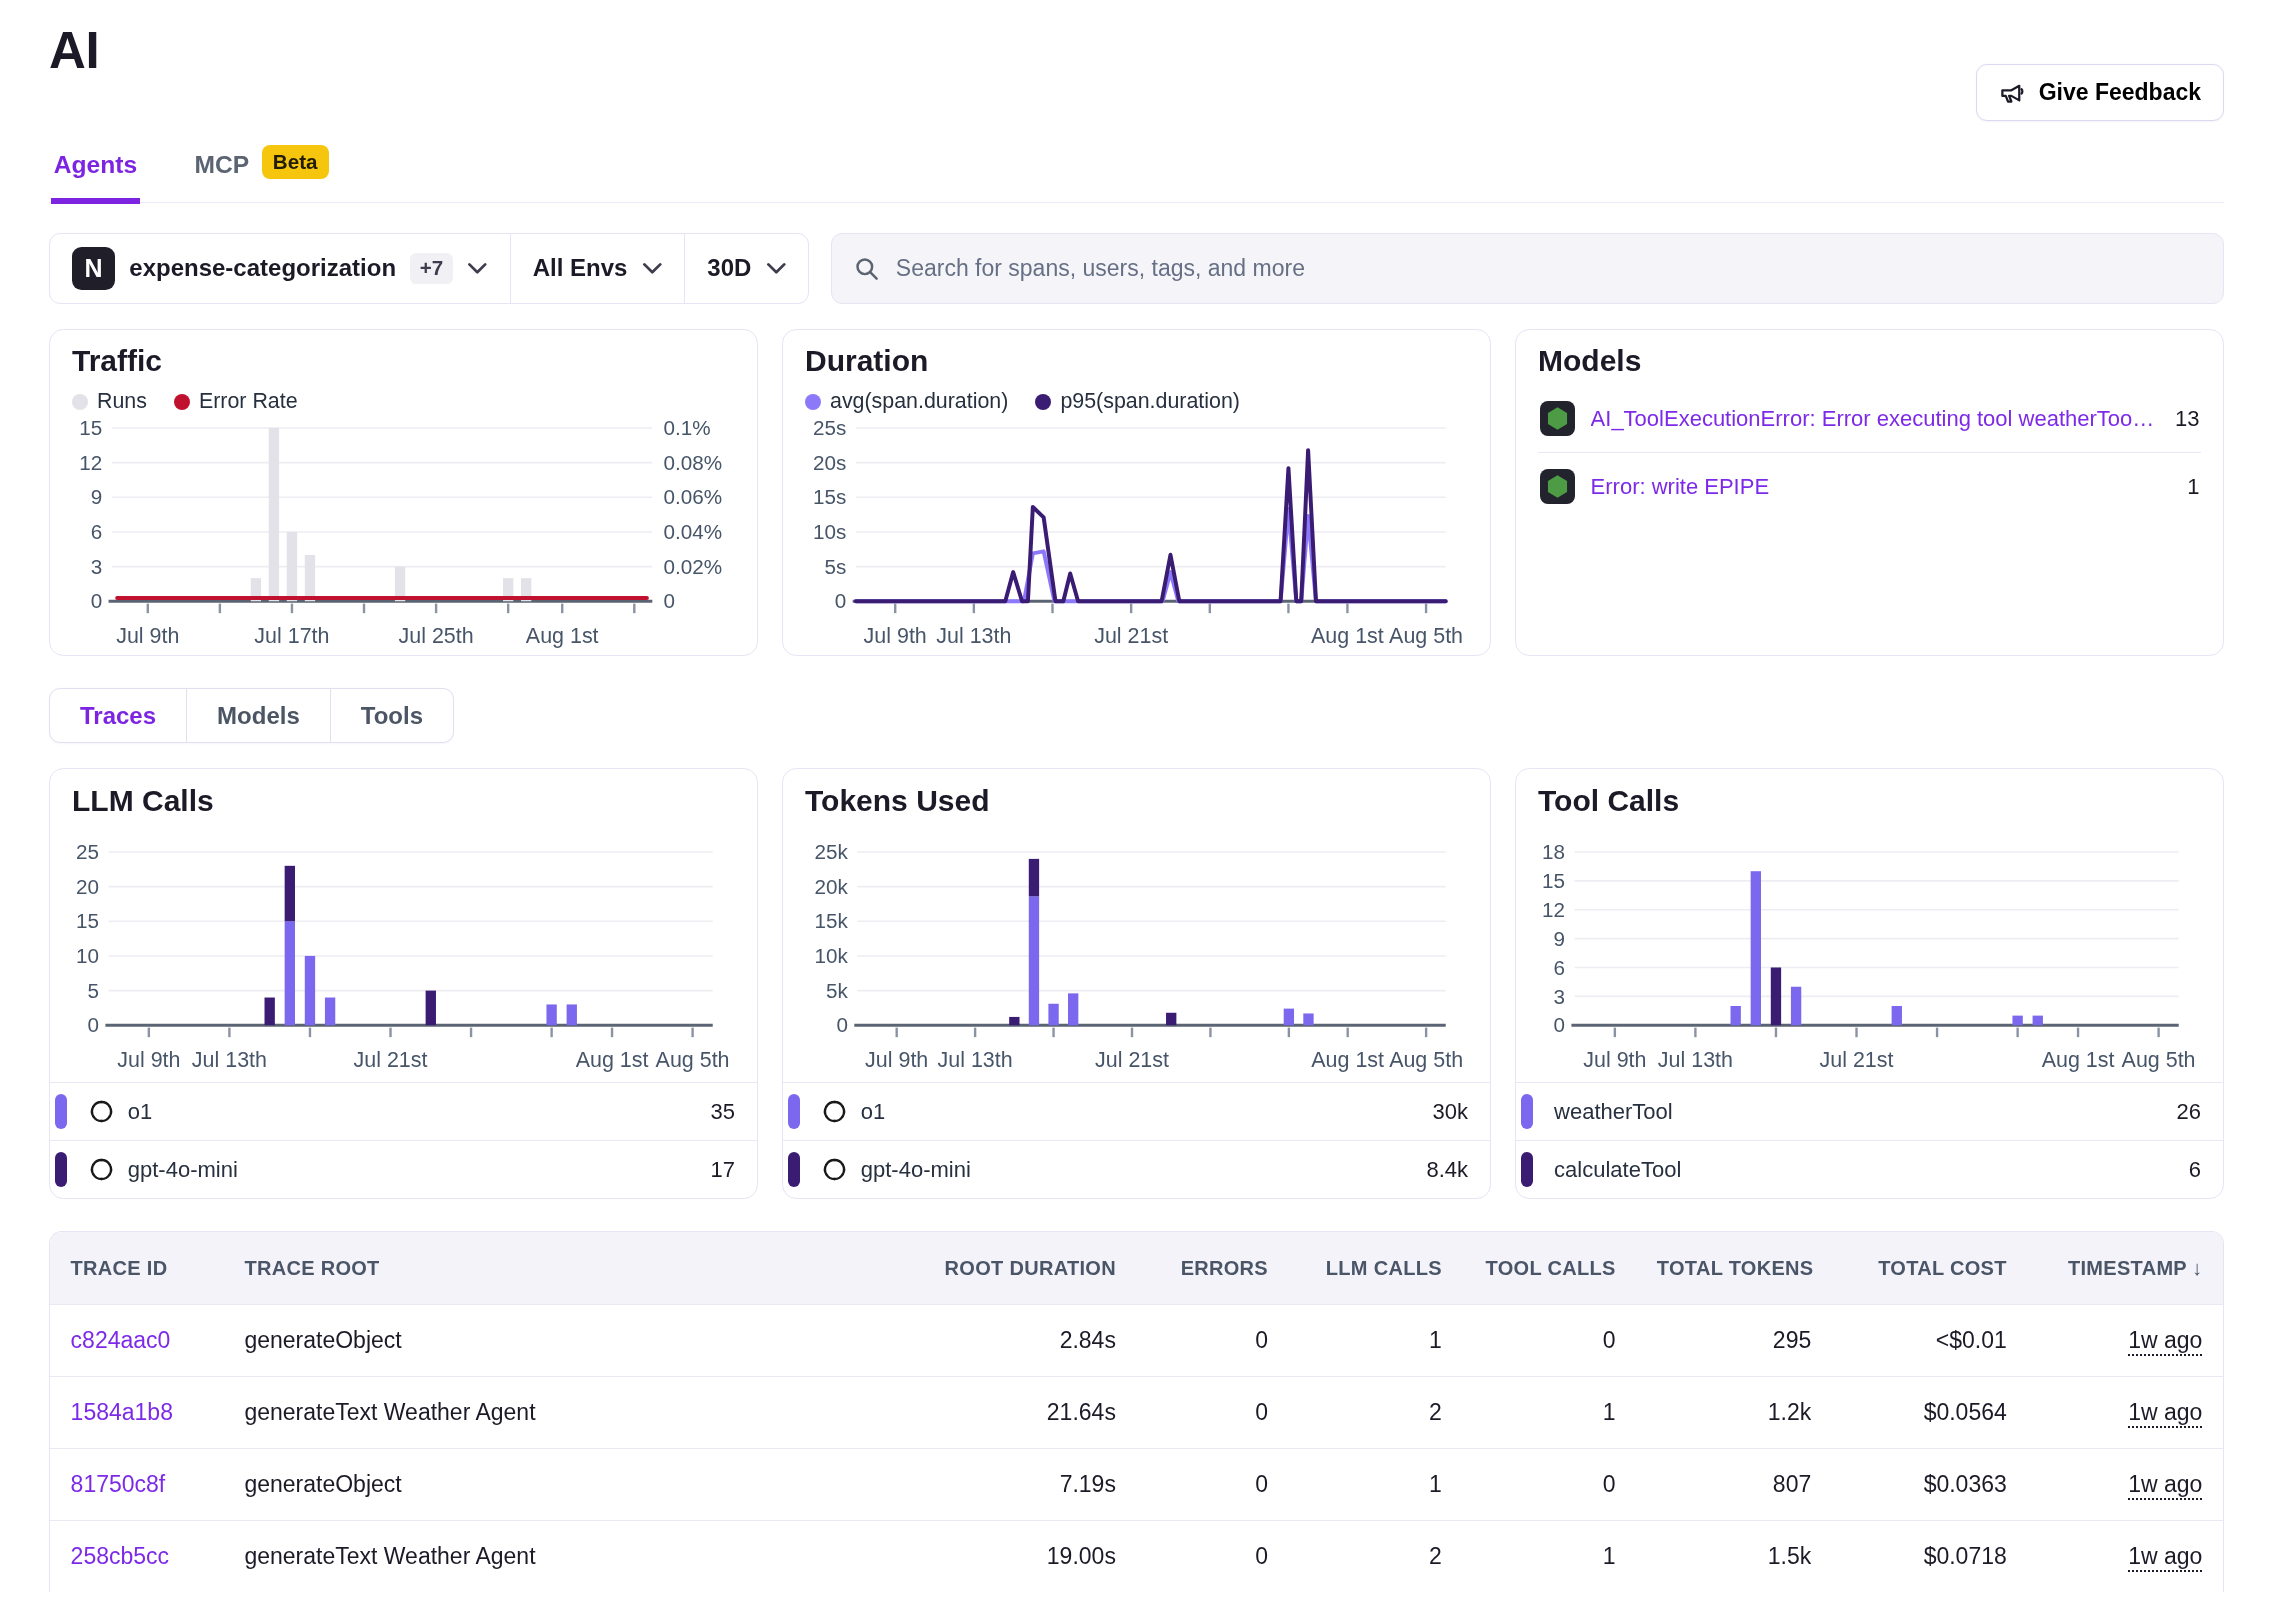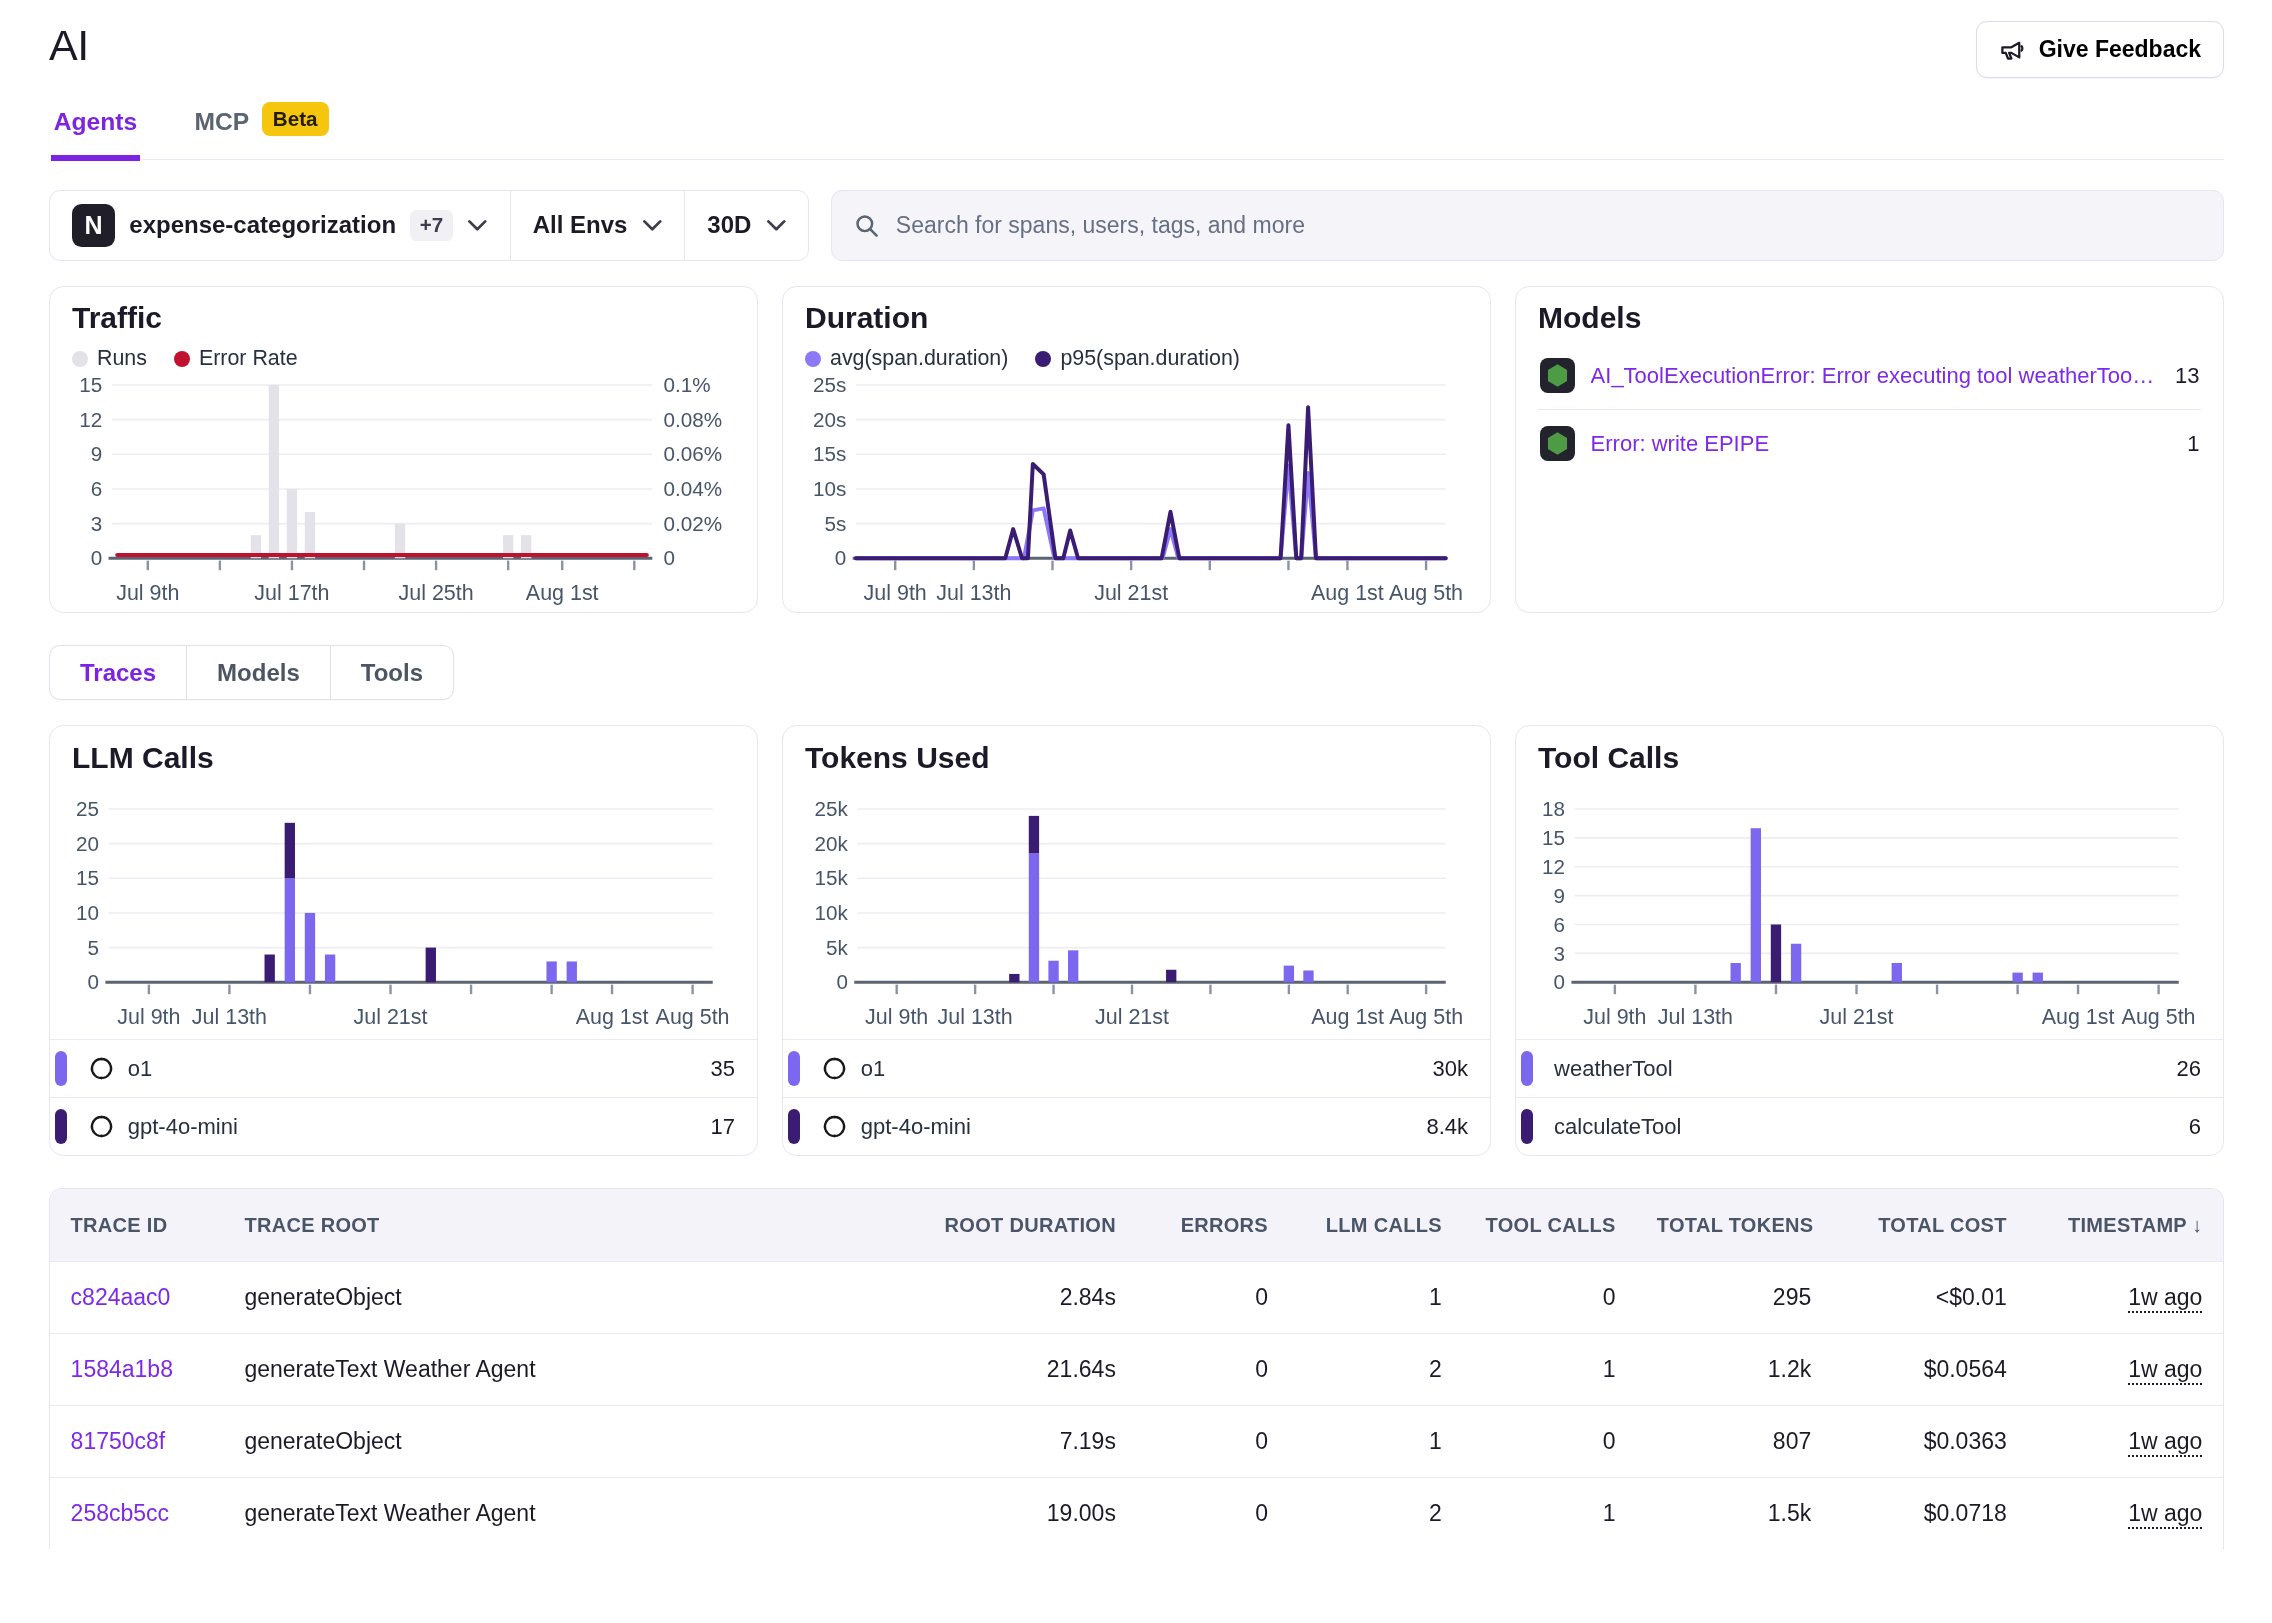--- a/index.html
+++ b/index.html
@@ -2,24 +2,24 @@
 <html style="font-size:12.7px"><head>
 <meta charset="utf-8">
 <style>
   * { box-sizing: border-box; margin: 0; padding: 0; }
   html,body { width: 2273px; height: 1624px; overflow: hidden; background: #fff;
     font-family: "Liberation Sans", sans-serif; color: #1c1a27; }
   .page { padding: 20.6px 49px 0 49px; }
 
   
   .topbar { display: flex; justify-content: space-between; align-items: flex-start; }
-  h1 { font-size: 43px; font-weight: 400; letter-spacing: -0.4px; }
+  h1 { font-size: 51px; font-weight: 700; letter-spacing: -0.4px; }
   .feedback-btn { display: flex; align-items: center; gap: 12.7px; background: #fff;
     border: 1.6px solid #ddd8f0; border-radius: 11px; padding: 14.3px 22px;
-    font-size: 23px; font-weight: 700; cursor: pointer; box-shadow: 0 0.8px 1.6px rgba(40,20,90,.05); }
+    font-size: 23px; font-weight: 700; cursor: pointer; box-shadow: 0 0.8px 1.6px rgba(40,20,90,.05); margin-top: 43px; }
 
   
   .tabs { display: flex; gap: 51px; margin-top: 19px; border-bottom: 1.6px solid #eceaf6; padding-left: 1.6px; }
   .tab { display: flex; align-items: flex-end; gap: 12.7px; font-size: 24.6px; font-weight: 600;
     color: #5b6472; padding: 4.8px 3.2px 19px 3.2px; border-bottom: 6.3px solid transparent;
     margin-bottom: -1.6px; cursor: pointer; }
   .tab.active { color: #7c24e1; border-bottom-color: #7c24e1; }
   .badge-beta { background: #f6c60f; color: #221c02; font-size: 20.6px; font-weight: 700;
     padding: 4.8px 11px; border-radius: 8px; }
 

